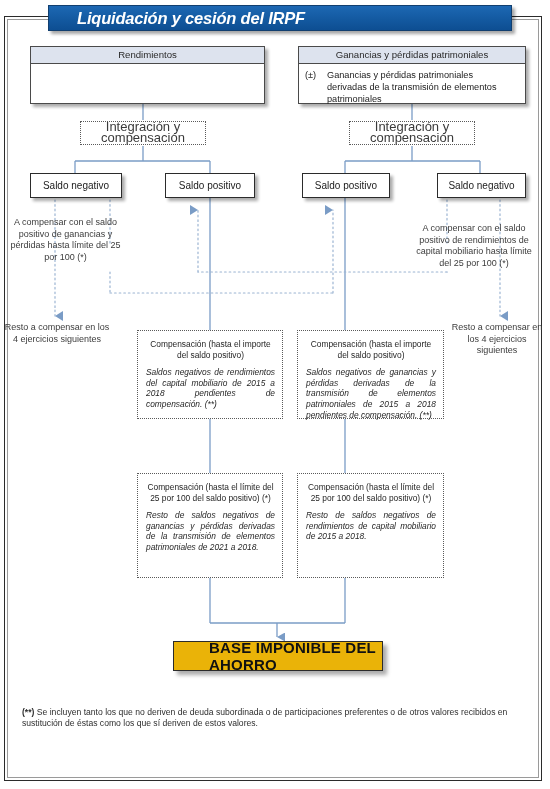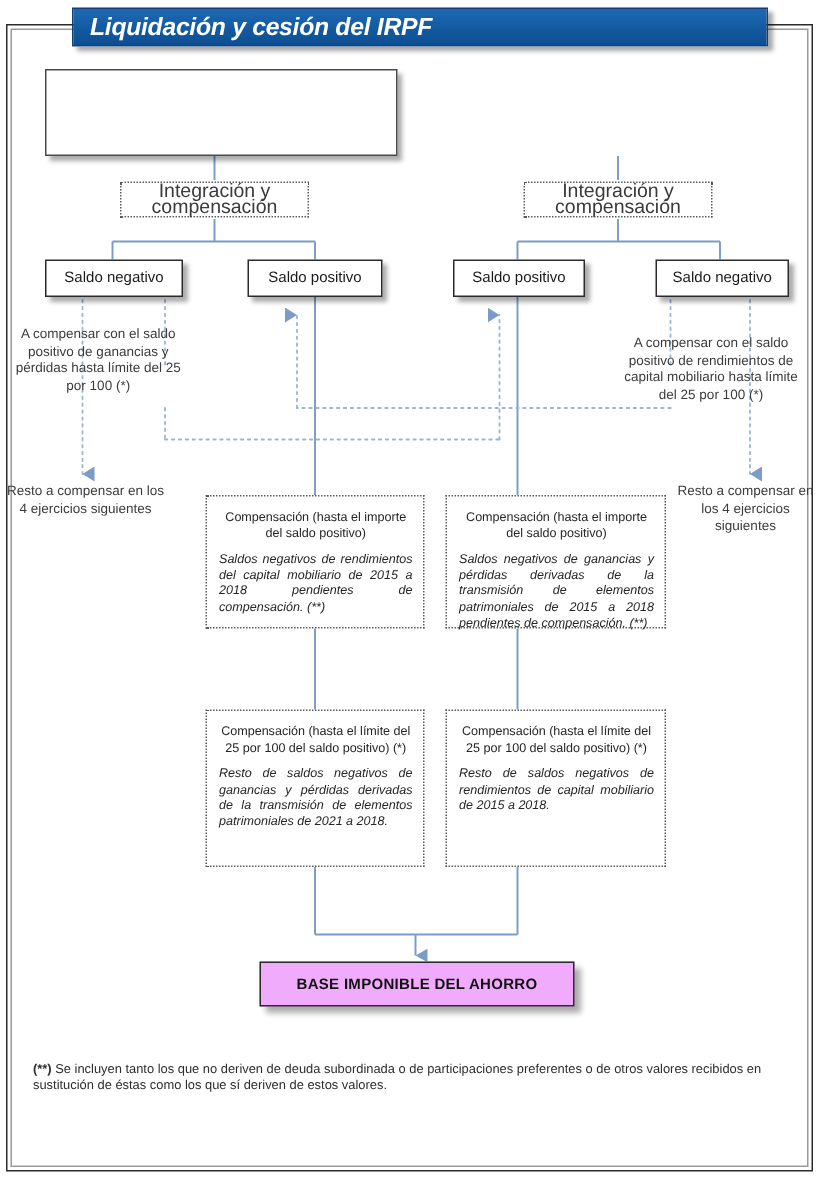--- a/index.html
+++ b/index.html
@@ -20,21 +20,21 @@
   
   #title-bar{
     position:absolute;left:48px;top:5px;width:464px;height:26px;
     background:linear-gradient(to bottom,#1d68b3 0%,#155ca4 45%,#0d4e92 100%);
     border:1px solid #123f6f;box-sizing:border-box;
     box-shadow:3px 3px 3px rgba(0,0,0,0.35);
     z-index:20;
   }
   #title-text{
     color:#ffffff;font-size:16.5px;font-weight:bold;font-style:italic;
-    line-height:24px;padding-left:11px;letter-spacing:-0.2px;white-space:nowrap;
+    line-height:24px;padding-left:28px;letter-spacing:-0.2px;white-space:nowrap;
   }
   
   .abs{position:absolute;box-sizing:border-box;}
 
   
   .solidbox{
     border:1px solid #4a4a4a;background:#ffffff;
     box-shadow:3px 3px 3px rgba(0,0,0,0.33);
   }
   .bhead{
@@ -61,24 +61,24 @@
   .dotbox p{margin:0 0 7px 1px;text-align:justify;}
   .dotbox p.ctr{text-align:center;}
   .dotbox p:last-child{margin-bottom:0;font-style:italic;}
   .dotpad{padding:8px 7px;}
 
   
   .ftext{font-size:9px;color:#3c3c3c;line-height:11.6px;text-align:center;}
 
   
   #final-box{
-    border:1.6px solid #2b2b2b;background:#f0abfc;
+    border:1.6px solid #2b2b2b;background:#eab308;
     box-shadow:4px 4px 4px rgba(0,0,0,0.33);
     display:flex;align-items:center;justify-content:center;
-    font-size:10px;font-weight:bold;color:#111;letter-spacing:0.2px;
+    font-size:15px;font-weight:bold;color:#111;letter-spacing:0.2px;padding-left:35px;
   }
   
   #notes{font-size:8.6px;color:#2d2d2d;line-height:11.4px;}
   #notes p{margin:0 0 7px 0;}
   #notes b{font-weight:bold;}
 
   svg.layer{position:absolute;left:0;top:0;width:550px;height:789px;pointer-events:none;}
 </style>
 </head>
 <body>
@@ -149,22 +149,29 @@
       <line x1="447" y1="272" x2="198" y2="272"></line>
       <line x1="198" y1="272" x2="198" y2="210" marker-end="url(#ar-up-d)"></line>
     </g>
   </svg>
 
   <div id="title-bar">
     <div id="title-text">Liquidación y cesión del IRPF</div>
   </div>
 
   <div class="abs solidbox" style="left:30px;top:46px;width:235px;height:58px;">
-  </div>
-
+    <div class="bhead">Rendimientos</div>
+  </div>
+
+  <div class="abs solidbox" style="left:298px;top:46px;width:228px;height:58px;">
+    <div class="bhead">Ganancias y pérdidas patrimoniales</div>
+    <div class="bbody">
+      <span class="sym">(±)</span><span class="txt">Ganancias y pérdidas patrimoniales derivadas de la transmisión de elementos patrimoniales</span>
+    </div>
+  </div>
 
   <div class="abs dotbox centered" style="left:80px;top:121px;width:126px;height:24px;">Integración y compensación</div>
   <div class="abs dotbox centered" style="left:349px;top:121px;width:126px;height:24px;">Integración y compensación</div>
 
   <div class="abs labelbox" style="left:30px;top:173px;width:92px;height:25px;line-height:23px;">Saldo negativo</div>
   <div class="abs labelbox" style="left:165px;top:173px;width:90px;height:25px;line-height:23px;">Saldo positivo</div>
   <div class="abs labelbox" style="left:302px;top:173px;width:88px;height:25px;line-height:23px;">Saldo positivo</div>
   <div class="abs labelbox" style="left:437px;top:173px;width:89px;height:25px;line-height:23px;">Saldo negativo</div>
 
   <div class="abs ftext" style="left:8px;top:217px;width:115px;">A compensar con el saldo positivo de ganancias y pérdidas hasta límite del 25 por 100 (*)</div>

